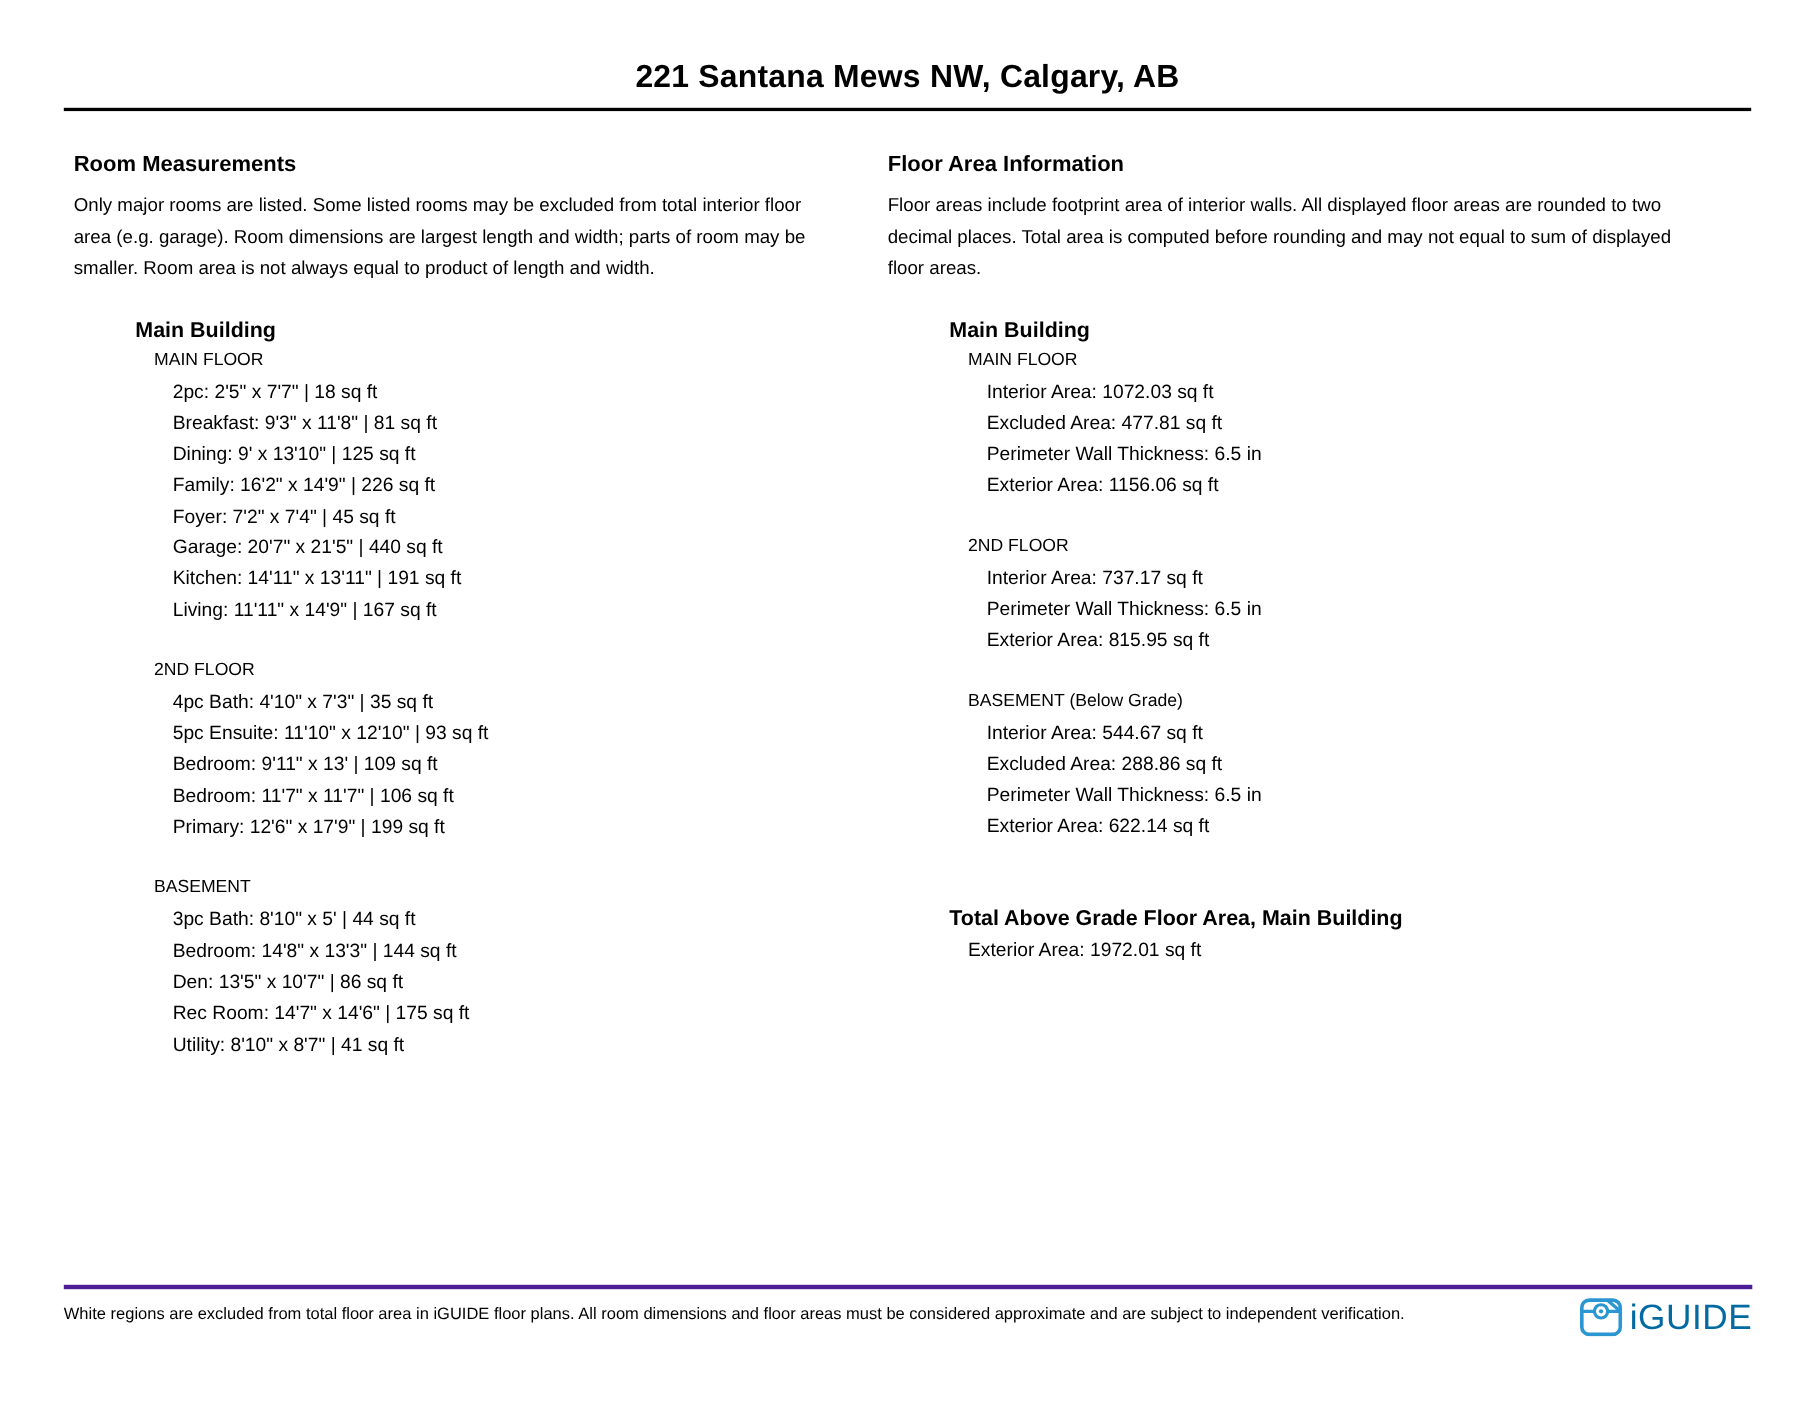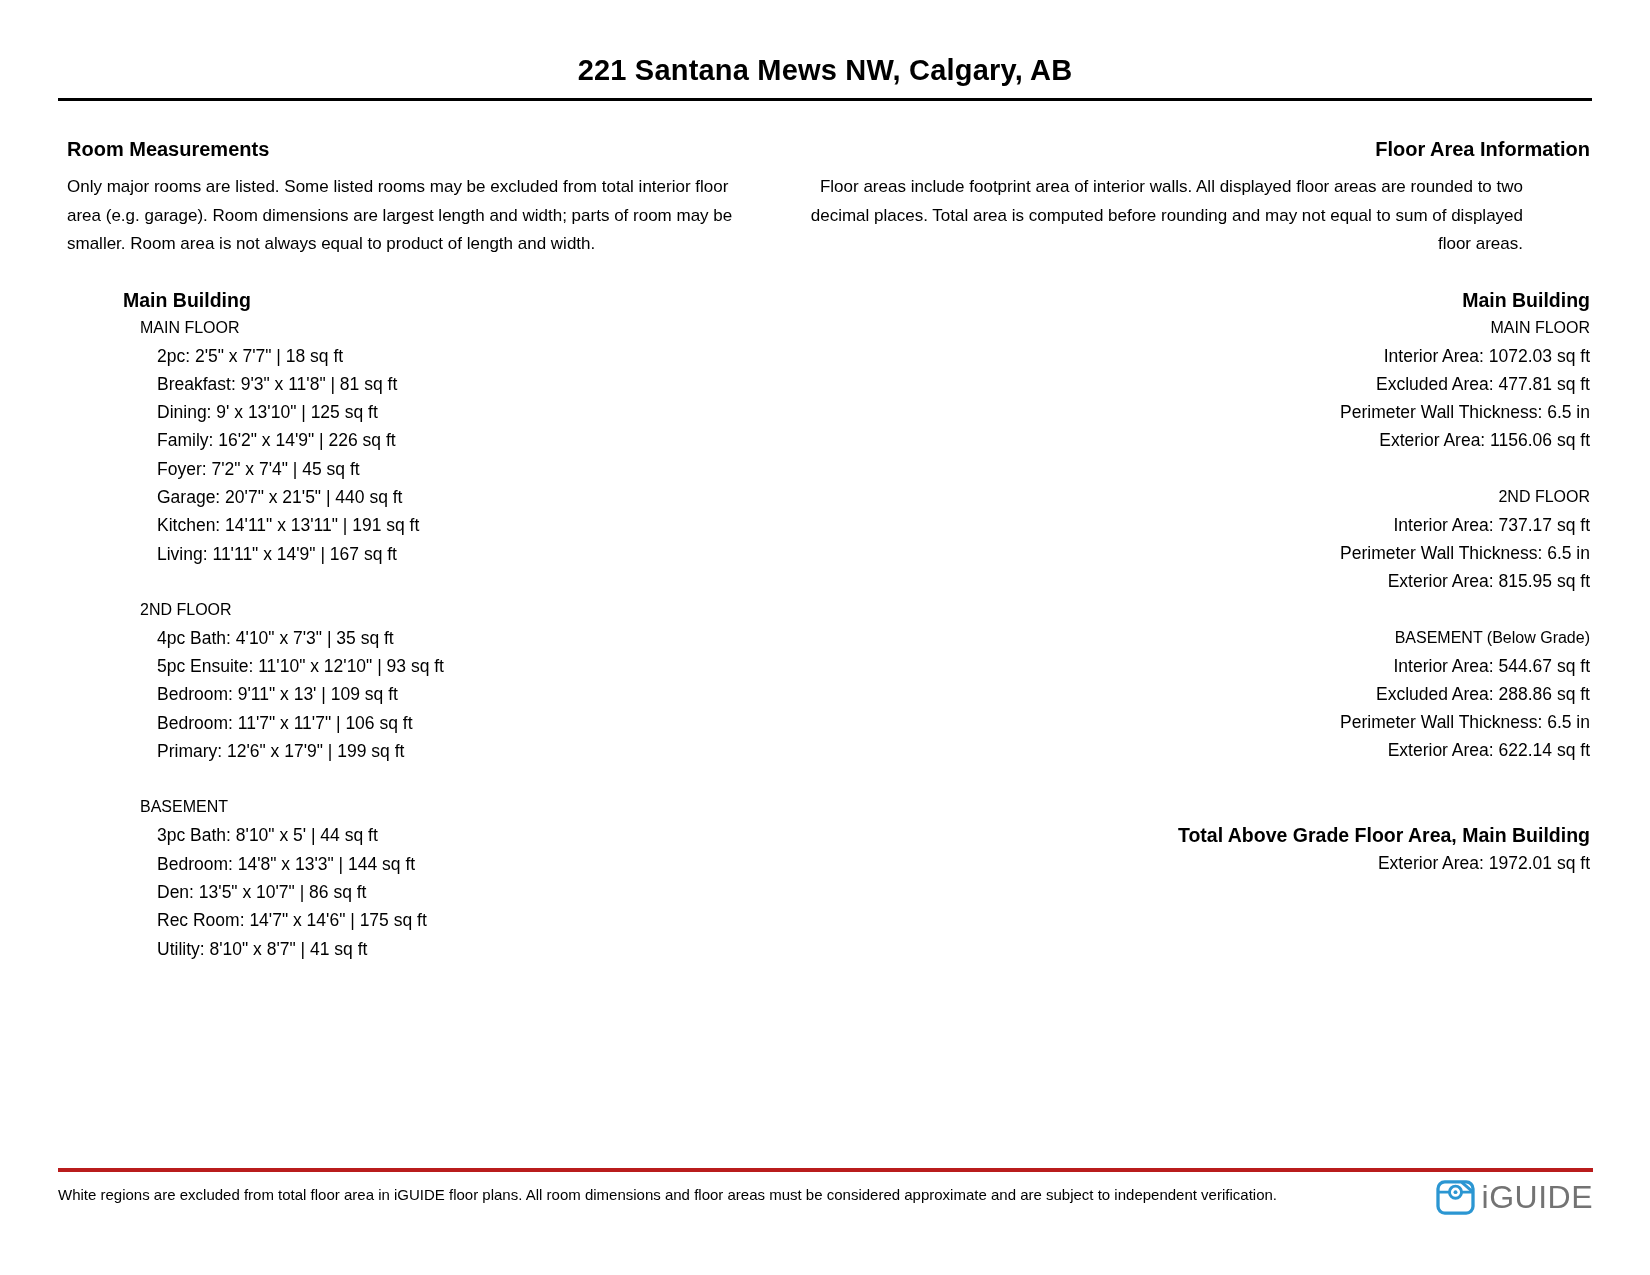--- a/index.html
+++ b/index.html
@@ -33,21 +33,21 @@
   }
 
   
   .columns {
     display: flex;
     margin-top: 36px;
     padding: 0 60px;
   }
   .col { }
   .col.left  { width: 740px; padding-left: 7px; }
-  .col.right { flex: 1; padding-left: 7px; text-align: right; }
+  .col.right { flex: 1; padding-left: 7px; }
 
   .sec-heading {
     font-size: 20px;
     font-weight: bold;
     line-height: 24px;
   }
   .sec-desc {
     margin-top: 12px;
     font-size: 17px;
     line-height: 28.5px;
@@ -87,21 +87,21 @@
     font-size: 17.5px;
     line-height: 28.3px;
   }
 
   
   .footer {
     position: absolute;
     left: 58px;
     right: 57px;
     top: 1168px;
-    border-top: 4px solid #b91c1c;
+    border-top: 4px solid #4c1d95;
     text-align: center;
   }
   .footer-row {
     display: flex;
     justify-content: space-between;
     align-items: flex-start;
   }
   .disclaimer {
     margin-top: 13px;
     font-size: 15px;
@@ -222,21 +222,21 @@
         <div class="total-heading">Total Above Grade Floor Area, Main Building</div>
         <div class="total-value">Exterior Area: 1972.01 sq ft</div>
       </div>
     </section>
 
   </main>
 
   <footer class="footer">
     <div class="footer-row">
       <p class="disclaimer">White regions are excluded from total floor area in iGUIDE floor plans. All room dimensions and floor areas must be considered approximate and are subject to independent verification.</p>
-      <div class="logo" style="color:#737373;">
+      <div class="logo" style="color:#0369a1;">
         <svg width="39" height="35" viewBox="0 0 40 36" fill="none" xmlns="http://www.w3.org/2000/svg">
           <rect x="2" y="2" width="36" height="32" rx="7" stroke="#2B96D2" stroke-width="3.4" fill="none"></rect>
           <line x1="2" y1="12.5" x2="38" y2="12.5" stroke="#2B96D2" stroke-width="3"></line>
           <line x1="26.5" y1="2.5" x2="37.5" y2="12" stroke="#2B96D2" stroke-width="3"></line>
           <circle cx="20" cy="12.5" r="6.2" fill="#ffffff" stroke="#2B96D2" stroke-width="3"></circle>
           <circle cx="20" cy="12.5" r="2" fill="#2B96D2"></circle>
         </svg>
         <span class="logo-text">iGUIDE</span>
       </div>
     </div>

